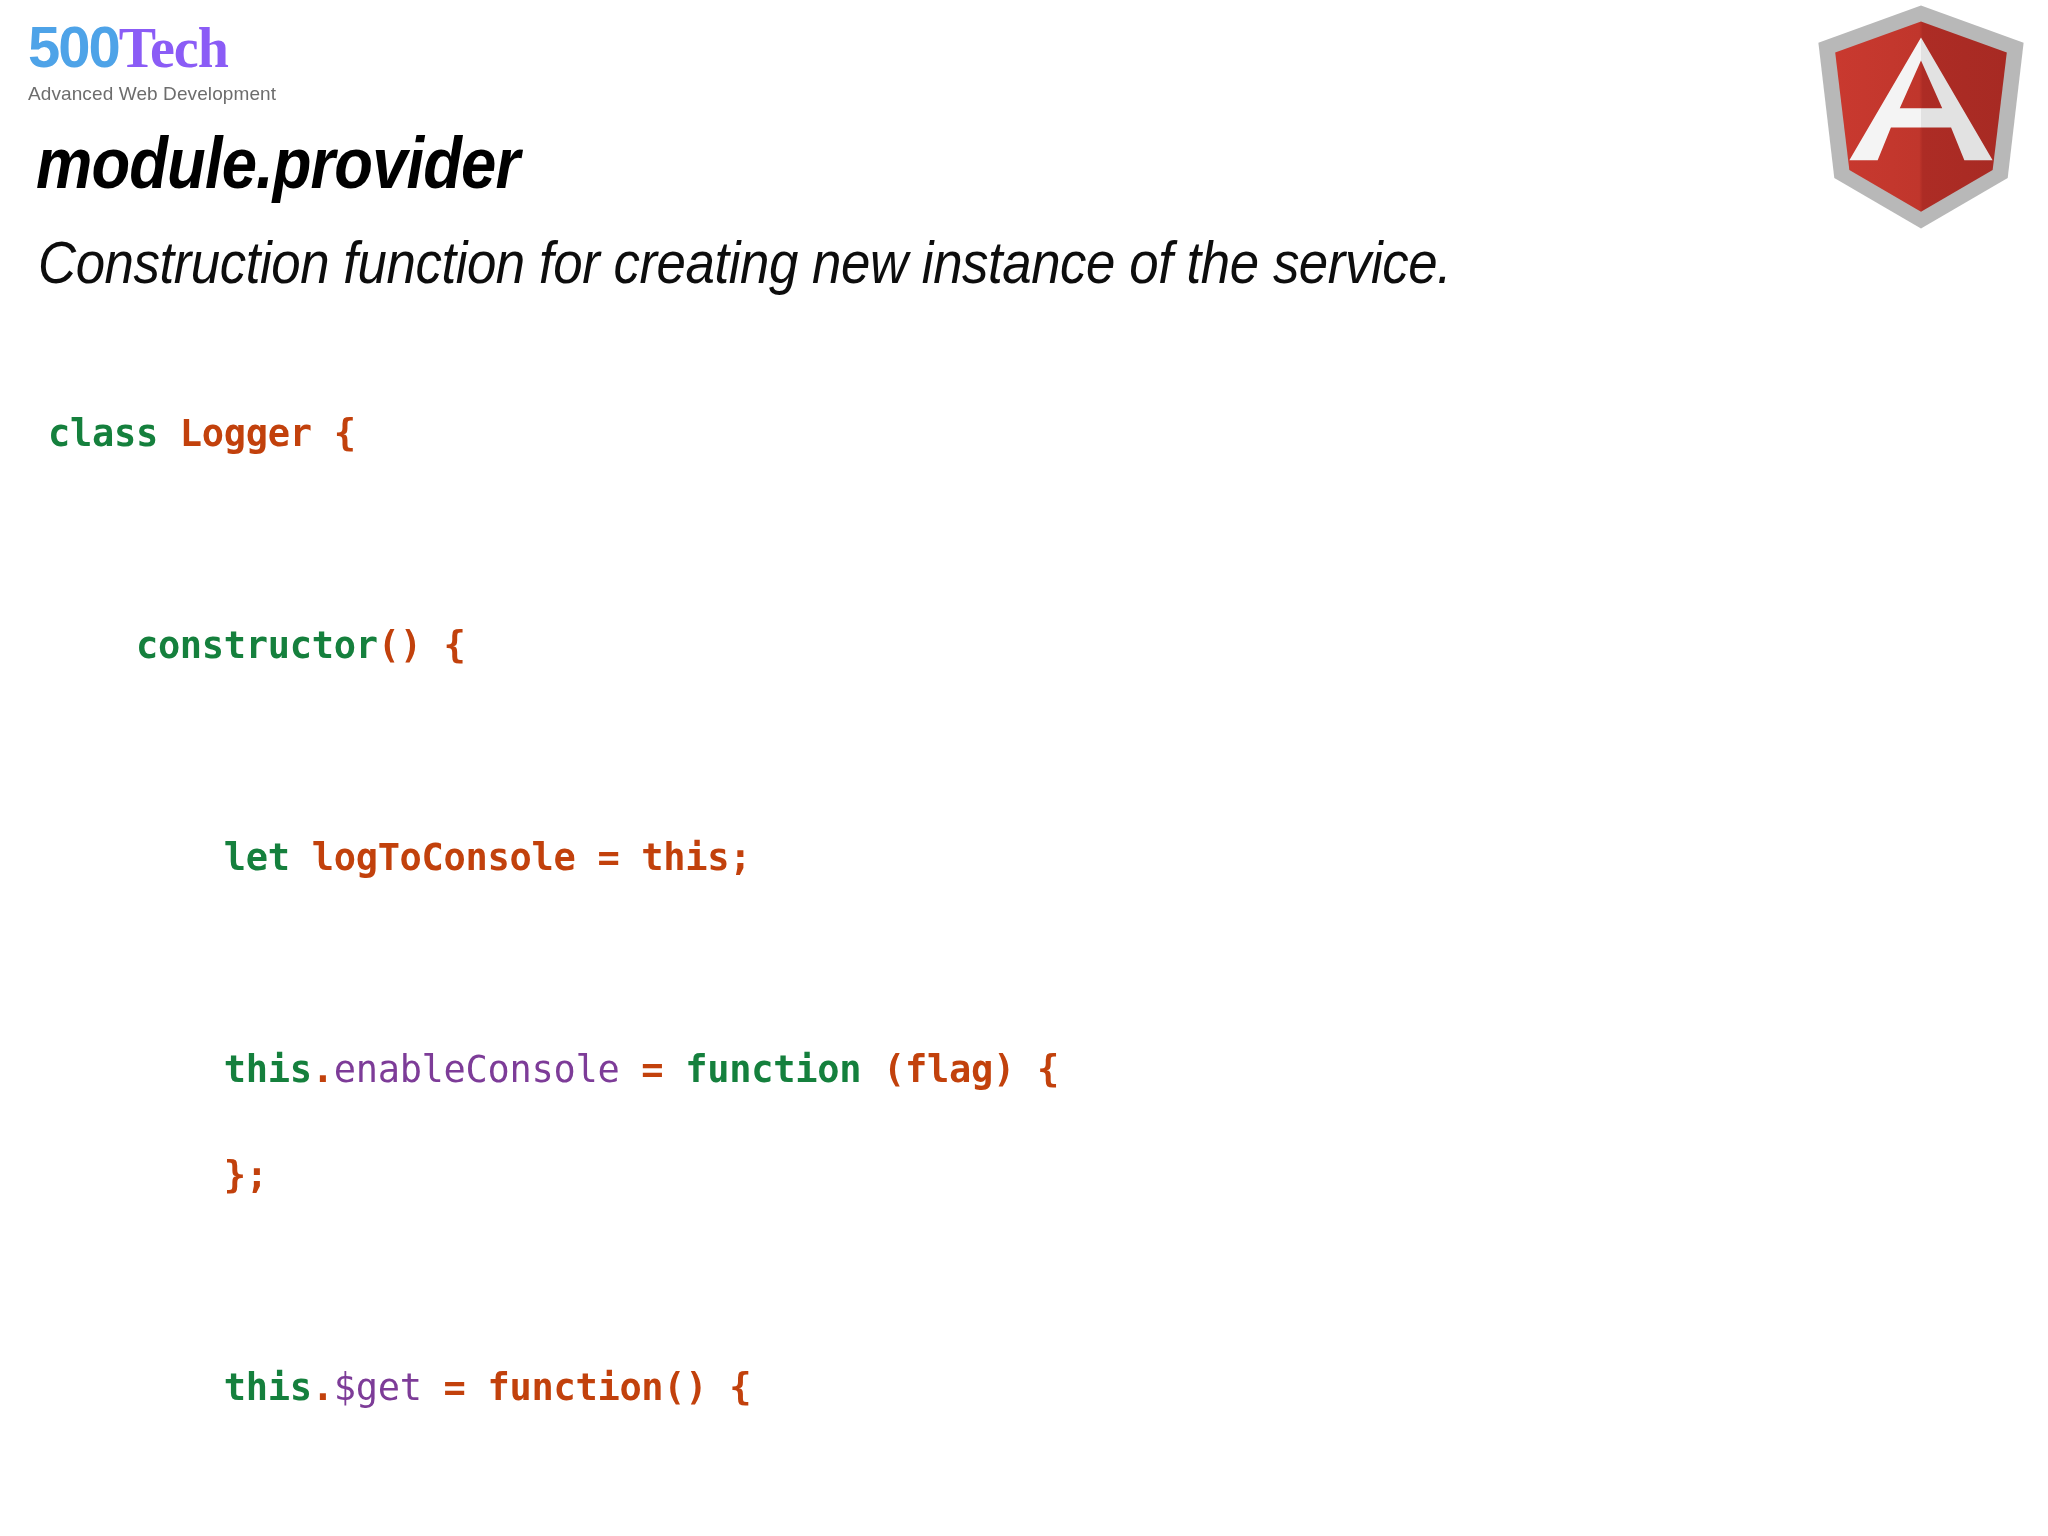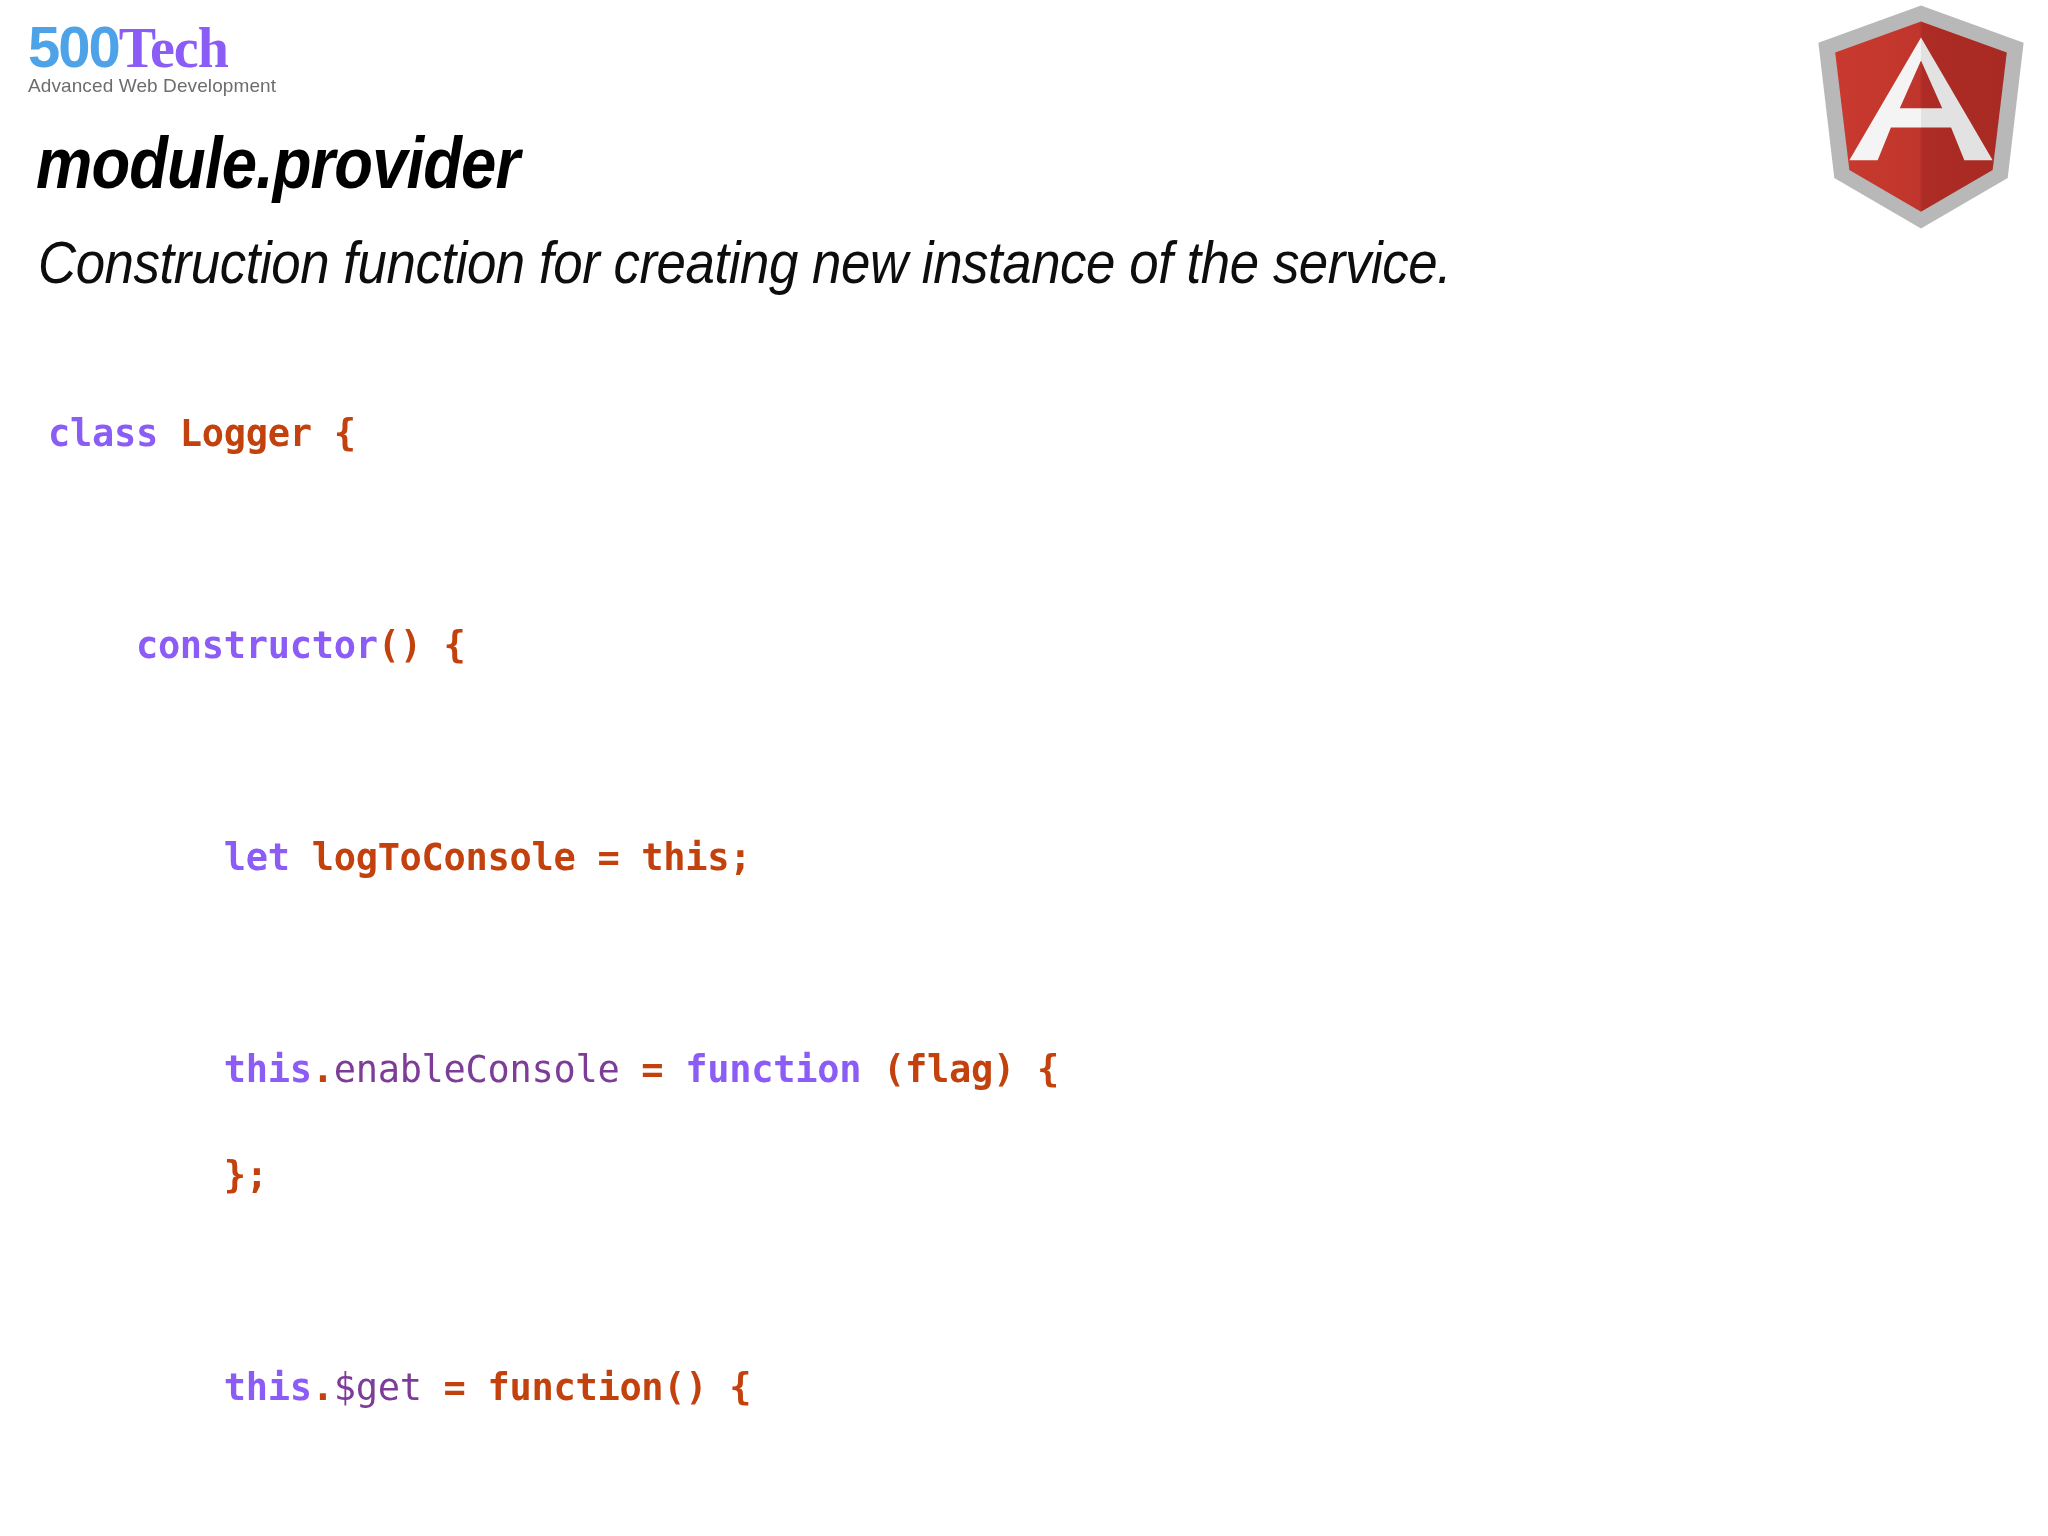--- a/index.html
+++ b/index.html
@@ -35,21 +35,21 @@
     font-family: "Liberation Sans", sans-serif;
     font-weight: bold;
     color: #4ea3e8;
     font-size: 58px;
     letter-spacing: -2px;
   }
   #brand-logo .wm-tech {
     color: #8b5cf6;
   }
   #brand-logo .tagline {
-    margin-top: 0;
+    margin-top: 8px;
     font-size: 19px;
     color: #6d6d6d;
     letter-spacing: 0.1px;
     white-space: nowrap;
   }
 
   
   #angular-logo {
     position: absolute;
     right: 12px;
@@ -95,21 +95,21 @@
     top: 370px;
     font-family: "DejaVu Sans Mono", "Liberation Mono", monospace;
     font-size: 37px;
     line-height: 53px;
     color: #111111;
     white-space: pre;
     letter-spacing: -0.3px;
   }
   #code-block .ln { display: block; min-height: 53px; }
   #code-block .ln.blank { height: 53px; }
-  .kw  { color: #8b5cf6; font-weight: bold; }
+  .kw  { color: #15803d; font-weight: bold; }
   .prop{ color: #7d3c98; font-weight: normal; }
   .pl  { color: #c2410c; font-weight: bold; }
 </style>
 </head>
 <body>
 
 <div id="brand-logo">
   <div class="wordmark"><span class="wm-500">500</span><span class="wm-tech">Tech</span></div>
   <div class="tagline">Advanced Web Development</div>
 </div>

